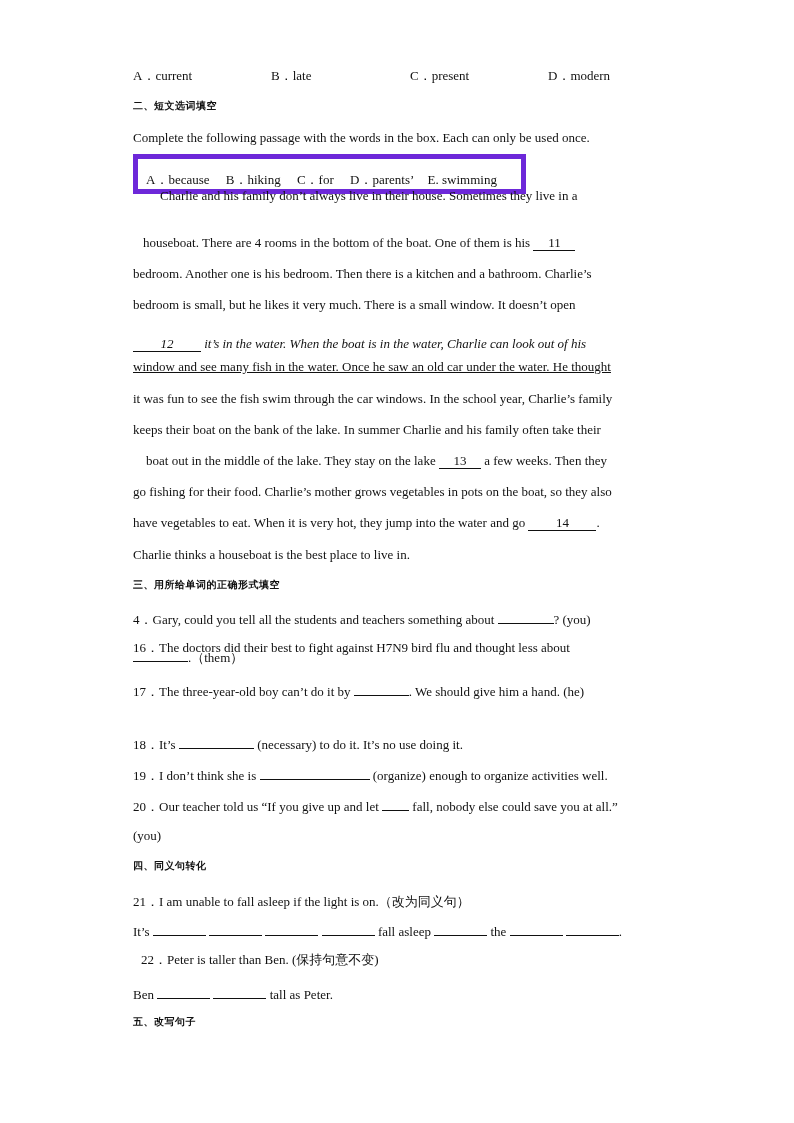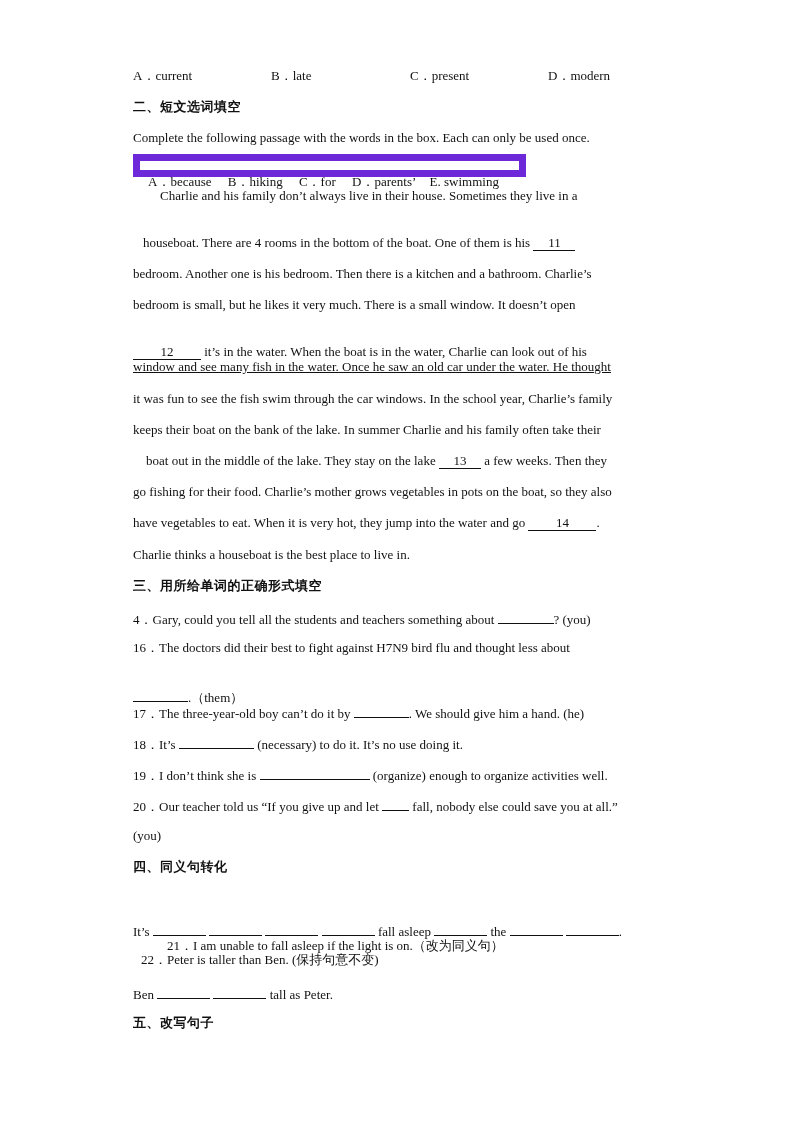--- a/index.html
+++ b/index.html
@@ -1,22 +1,22 @@
 <!DOCTYPE html>
 <html><head>
 <meta charset="utf-8">
 <style>
   html, body { margin:0; padding:0; background:#ffffff; }
   body { width:794px; height:1123px; position:relative; overflow:hidden;
          font-family:"Liberation Serif", "DejaVu Serif", serif; color:#111; font-size:13px; }
   .line { position:absolute; left:133px; white-space:nowrap; line-height:16px; }
   .opt { position:absolute; white-space:nowrap; line-height:16px; top:68px; }
-  .heading { font-family:Liberation Sans, sans-serif; font-weight:bold; font-size:13px; letter-spacing:0.5px;text-align:center; }
+  .heading { font-family:Liberation Mono, monospace; font-weight:bold; font-size:10px; letter-spacing:0.5px;text-align:center; }
   .blank { display:inline-block; border-bottom:1px solid #111; text-align:center; line-height:13px; height:14px; vertical-align:baseline; }
-  .box { position:absolute; left:133px; top:154px; width:393px; height:23px; border:7px solid #6d28d9; box-sizing:border-box; }
+  .box { position:absolute; left:133px; top:154px; width:393px; height:40px; border:5px solid #6d28d9; box-sizing:border-box; }
   .box-items { position:absolute; left:8px; top:13px; white-space:nowrap; line-height:16px; }
   .box-items span.item { margin-right:13px; }
   .indent { padding-left:27px; }
 </style>
 </head>
 <body>
 
 <div class="opt" style="left:133px;"><span>A．</span><span>current</span></div>
 <div class="opt" style="left:271px;"><span>B．</span><span>late</span></div>
 <div class="opt" style="left:410px;"><span>C．</span><span>present</span></div>
@@ -33,40 +33,40 @@
     <span class="item" style="margin-right:10px">D．parents’</span>
     <span class="item">E. swimming</span>
   </div>
 </div>
 
 <div>
   <div class="line indent" style="top:188px;">Charlie and his family don’t always live in their house. Sometimes they live in a</div>
   <div class="line" style="top:235px;margin-left:10px;"><span>houseboat. There are 4 rooms in the bottom of the boat. One of them is his </span><span class="blank" style="width:42px">11</span></div>
   <div class="line" style="top:266px;">bedroom. Another one is his bedroom. Then there is a kitchen and a bathroom. Charlie’s</div>
   <div class="line" style="top:297px;">bedroom is small, but he likes it very much. There is a small window. It doesn’t open</div>
-  <div class="line" style="top:344px;"><span class="blank" style="width:68px">12</span><span> it’s in the water. When the boat is in the water, Charlie can look out of his</span></div>
+  <div class="line" style="top:336px;font-style:italic;"><span class="blank" style="width:68px">12</span><span> it’s in the water. When the boat is in the water, Charlie can look out of his</span></div>
   <div class="line" style="top:359px;text-decoration:underline;">window and see many fish in the water. Once he saw an old car under the water. He thought</div>
   <div class="line" style="top:391px;">it was fun to see the fish swim through the car windows. In the school year, Charlie’s family</div>
   <div class="line" style="top:422px;">keeps their boat on the bank of the lake. In summer Charlie and his family often take their</div>
   <div class="line" style="top:453px;padding-left:13px;"><span>boat out in the middle of the lake. They stay on the lake </span><span class="blank" style="width:42px">13</span><span> a few weeks. Then they</span></div>
   <div class="line" style="top:484px;">go fishing for their food. Charlie’s mother grows vegetables in pots on the boat, so they also</div>
   <div class="line" style="top:515px;"><span>have vegetables to eat. When it is very hot, they jump into the water and go </span><span class="blank" style="width:68px">14</span><span>.</span></div>
   <div class="line" style="top:547px;">Charlie thinks a houseboat is the best place to live in.</div>
 </div>
 
 <div class="line heading" style="top:578px;">三、用所给单词的正确形式填空</div>
 
 <div class="line" style="top:609px;"><span>4．</span><span>Gary, could you tell all the students and teachers something about </span><span class="blank" style="width:56px"></span><span>? (you)</span></div>
 <div class="line" style="top:640px;"><span>16．</span><span>The doctors did their best to fight against H7N9 bird flu and thought less about</span></div>
-<div class="line" style="top:687px;"><span class="blank" style="width:55px"></span><span>.（them）</span></div>
-<div class="line" style="top:703px;"><span>17．</span><span>The three-year-old boy can’t do it by </span><span class="blank" style="width:55px"></span><span>. We should give him a hand. (he)</span></div>
+<div class="line" style="top:647px;"><span class="blank" style="width:55px"></span><span>.（them）</span></div>
+<div class="line" style="top:681px;"><span>17．</span><span>The three-year-old boy can’t do it by </span><span class="blank" style="width:55px"></span><span>. We should give him a hand. (he)</span></div>
 <div class="line" style="top:734px;"><span>18．</span><span>It’s </span><span class="blank" style="width:75px"></span><span> (necessary) to do it. It’s no use doing it.</span></div>
 <div class="line" style="top:765px;"><span>19．</span><span>I don’t think she is </span><span class="blank" style="width:110px"></span><span> (organize) enough to organize activities well.</span></div>
 <div class="line" style="top:796px;"><span>20．</span><span>Our teacher told us “If you give up and let </span><span class="blank" style="width:27px"></span><span> fall, nobody else could save you at all.”</span></div>
 <div class="line" style="top:828px;">(you)</div>
 
 <div class="line heading" style="top:859px;">四、同义句转化</div>
-<div class="line" style="top:938px;margin-left:34px;"><span>21．</span><span>I am unable to fall asleep if the light is on.（改为同义句）</span></div>
+<div class="line" style="top:894px;"><span>21．</span><span>I am unable to fall asleep if the light is on.（改为同义句）</span></div>
 <div class="line" style="top:921px;"><span>It’s </span><span class="blank" style="width:53px"></span> <span class="blank" style="width:53px"></span> <span class="blank" style="width:53px"></span> <span class="blank" style="width:53px"></span><span> fall asleep </span><span class="blank" style="width:53px"></span><span> the </span><span class="blank" style="width:53px"></span> <span class="blank" style="width:53px"></span><span>.</span></div>
 <div class="line" style="top:952px;margin-left:8px;"><span>22．</span><span>Peter is taller than Ben. (保持句意不变)</span></div>
 <div class="line" style="top:984px;"><span>Ben </span><span class="blank" style="width:53px"></span> <span class="blank" style="width:53px"></span><span> tall as Peter.</span></div>
 
 <div class="line heading" style="top:1015px;">五、改写句子</div>
 
 </body></html>

